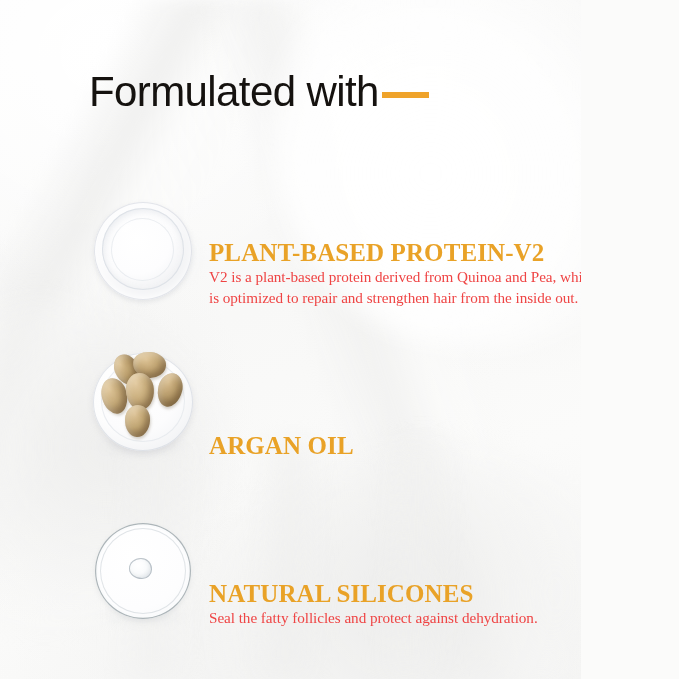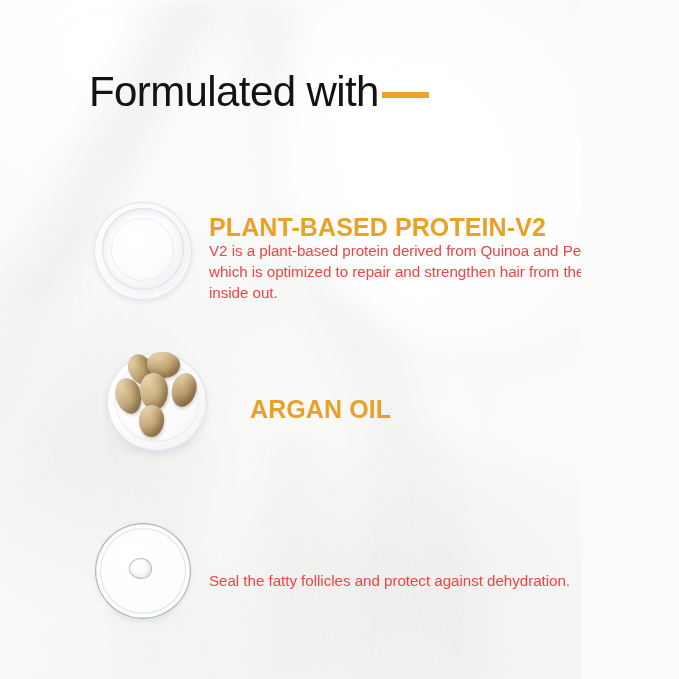--- a/index.html
+++ b/index.html
@@ -146,24 +146,25 @@
     background: #EFA32A;
     margin-left: 3px;
     margin-top: 5px;
     flex: none;
   }
 
   
   .ingredient {
     position: absolute;
     display: flex;
-    align-items: center;
+    align-items: flex-end;
+    font-family: Liberation Serif, serif;
   }
   .ing-1 { left: 86px; top: 195px; }
-  .ing-2 { left: 100px; top: 345px; gap: 27px; }
+  .ing-2 { left: 86px; top: 345px; }
   .ing-3 { left: 86px; top: 515px; }
 
   .ing-figure {
     width: 114px;
     height: 114px;
     flex: none;
     position: relative;
   }
 
   .ing-body {
@@ -388,18 +389,19 @@
     <div class="ingredient ing-3">
       <div class="ing-figure">
         <div class="dish">
           <div class="d3-shadow"></div>
           <div class="d3-outer"></div>
           <div class="d3-inner-ring"></div>
           <div class="d3-drop"></div>
         </div>
       </div>
       <div class="ing-body">
+        <div class="ing-name">NATURAL SILICONES</div>
         <div class="ing-desc">Seal the fatty follicles and protect against dehydration.</div>
       </div>
     </div>
 
   </div>
 </div>
 
 </body></html>

